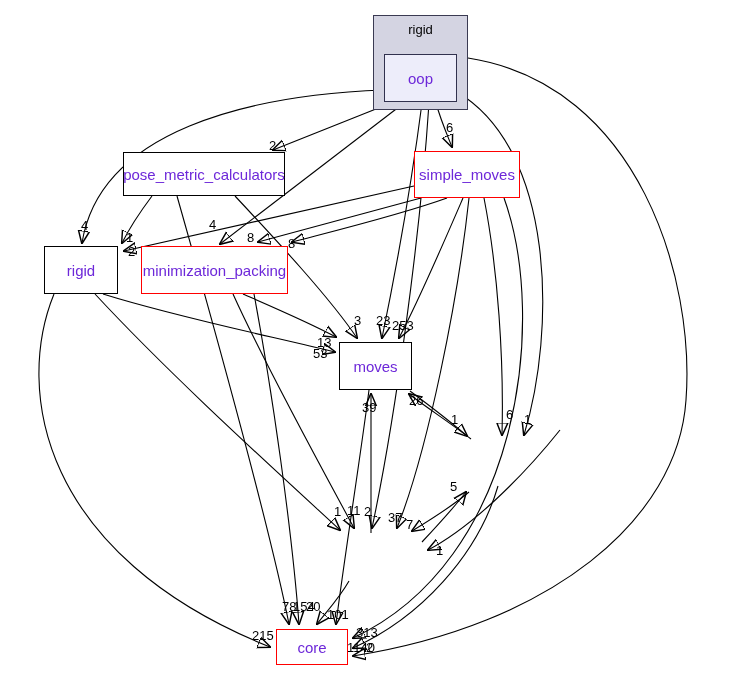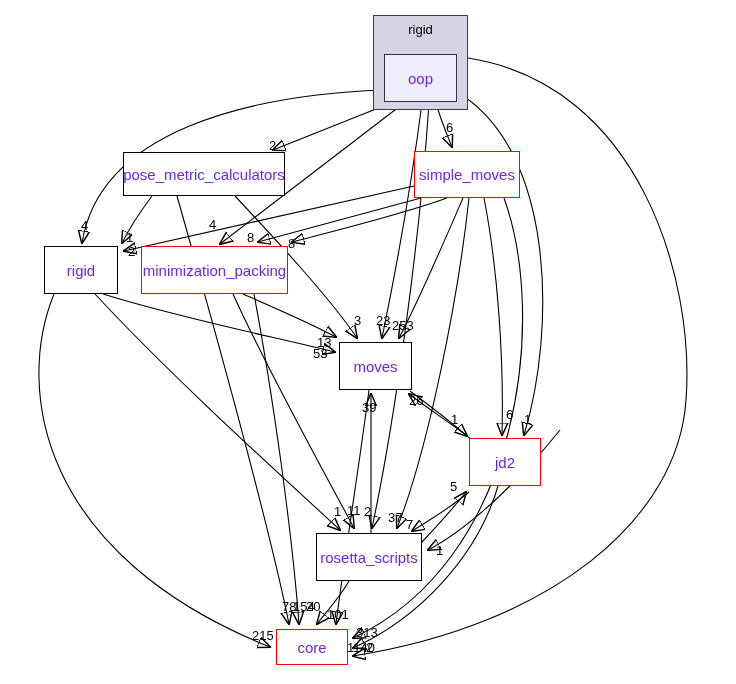--- a/index.html
+++ b/index.html
@@ -68,22 +68,20 @@
 
   <div class="cluster"></div>
   <div class="cluster-label">rigid</div>
   <div class="node focus" style="left:384px;top:54px;width:73px;height:48px;">oop</div>
 
   <div class="node" style="left:123px;top:152px;width:162px;height:44px;">pose_metric_calculators</div>
   <div class="node red" style="left:414px;top:151px;width:106px;height:47px;">simple_moves</div>
   <div class="node" style="left:44px;top:246px;width:74px;height:48px;">rigid</div>
   <div class="node" style="left:339px;top:342px;width:73px;height:48px;">moves</div>
   <div class="node red" style="left:141px;top:246px;width:147px;height:48px;">minimization_packing</div>
-  <div class="node red" style="left:469px;top:438px;width:72px;height:48px;">jd2</div>
-  <div class="node" style="left:316px;top:533px;width:106px;height:48px;">rosetta_scripts</div>
   <div class="node red" style="left:276px;top:629px;width:72px;height:36px;">core</div>
 
   <span class="elabel" style="left:269px;top:139px;">2</span>
   <span class="elabel" style="left:446px;top:121px;">6</span>
   <span class="elabel" style="left:81px;top:219px;">4</span>
   <span class="elabel" style="left:209px;top:218px;">4</span>
   <span class="elabel" style="left:247px;top:231px;">8</span>
   <span class="elabel" style="left:288px;top:237px;">8</span>
   <span class="elabel" style="left:126px;top:231px;">1</span>
   <span class="elabel" style="left:128px;top:245px;">2</span>

